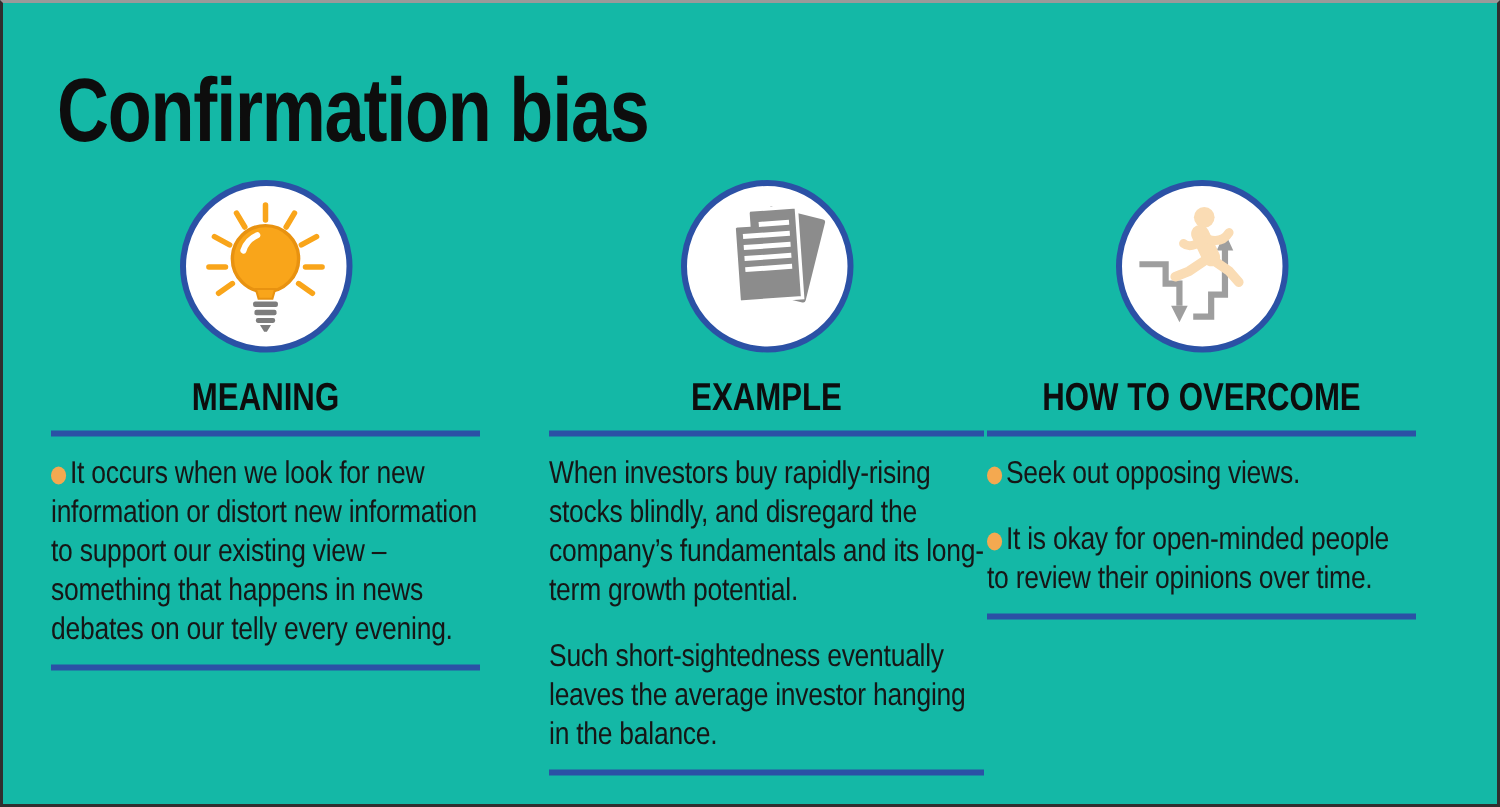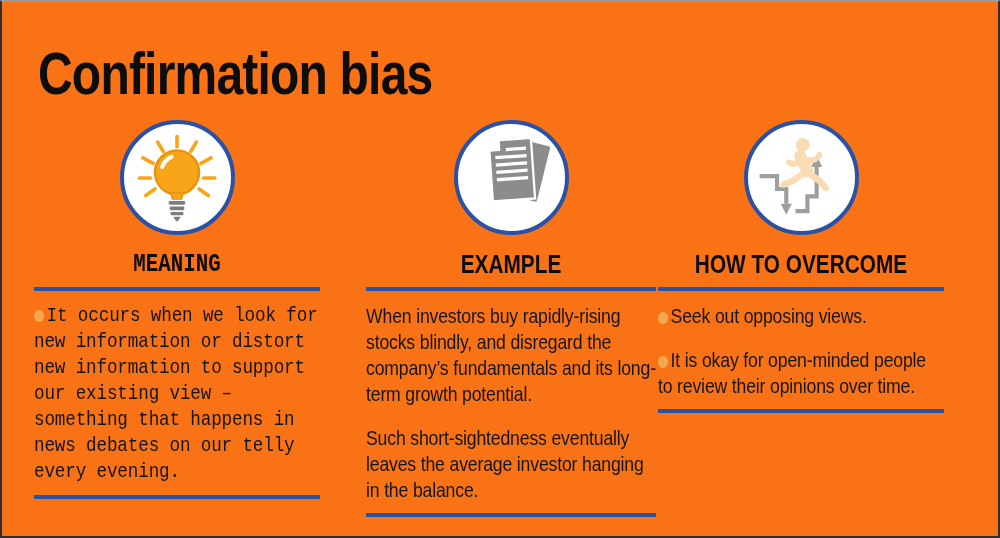--- a/index.html
+++ b/index.html
@@ -1,18 +1,18 @@
 <!DOCTYPE html>
 <html><head>
 <meta charset="utf-8">
 <style>
   html,body { margin:0; padding:0; background:#e8e8e8; }
   .stage {
     position:relative; width:1000px; height:538px; margin:0 auto;
-    background:#f97316; overflow:hidden; box-sizing:border-box;
+    background:#14b8a6; overflow:hidden; box-sizing:border-box;
     border:2px solid #2f2f2f; border-top:2px solid #9a9a9a;
     font-family:"Liberation Sans", sans-serif; color:#141414;
   }
   .title {
     position:absolute; left:36px; top:40px; margin:0;
     font-size:60px; font-weight:bold; letter-spacing:-1px; line-height:1.05;
     color:#0d0d0d; white-space:nowrap;
     transform:scaleX(0.80); transform-origin:0 0;
   }
   .col { position:absolute; top:118px; }
@@ -41,21 +41,21 @@
     background:#F4A950; margin-right:3px; vertical-align:-1px;
   }
 </style>
 </head>
 <body>
 
 <div class="stage">
 
   <h1 class="title">Confirmation bias</h1>
 
-  <section class="col" style="left:32px; width:286px;font-family:Liberation Mono, monospace;">
+  <section class="col" style="left:32px; width:286px;">
     <div class="ring">
       <svg width="92" height="96" viewBox="0 0 100 104">
         <g stroke="#F9A51A" stroke-width="4" stroke-linecap="round">
           <line x1="50" y1="7" x2="50" y2="18"></line>
           <line x1="29" y1="13" x2="35" y2="23"></line>
           <line x1="71" y1="13" x2="65" y2="23"></line>
           <line x1="13" y1="30" x2="24" y2="36"></line>
           <line x1="87" y1="30" x2="76" y2="36"></line>
           <line x1="9" y1="52" x2="21" y2="52"></line>
           <line x1="91" y1="52" x2="79" y2="52"></line>

